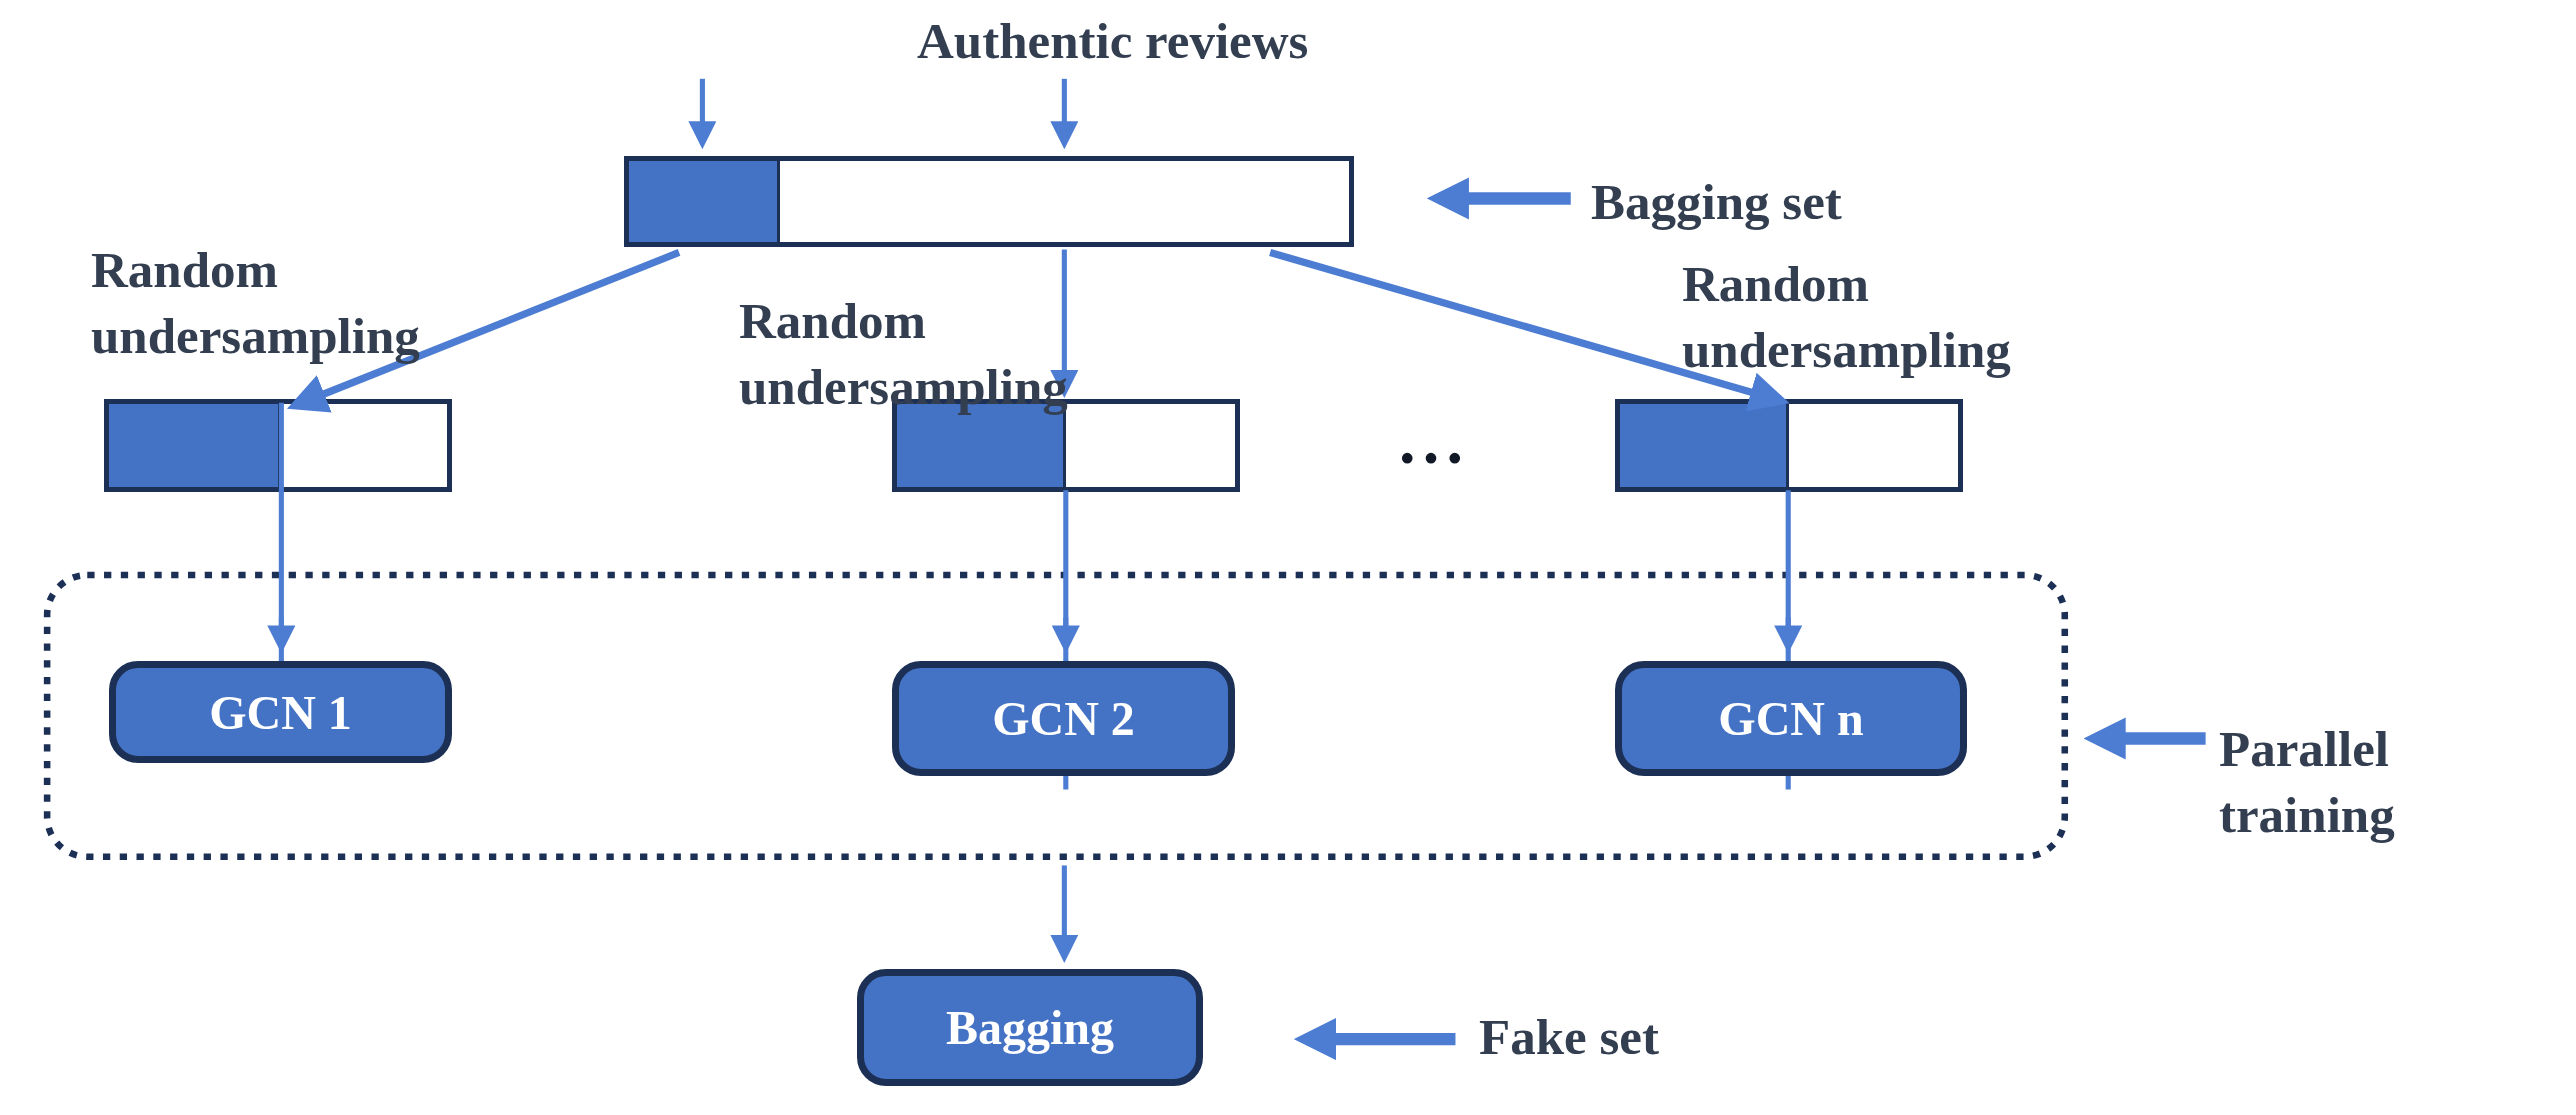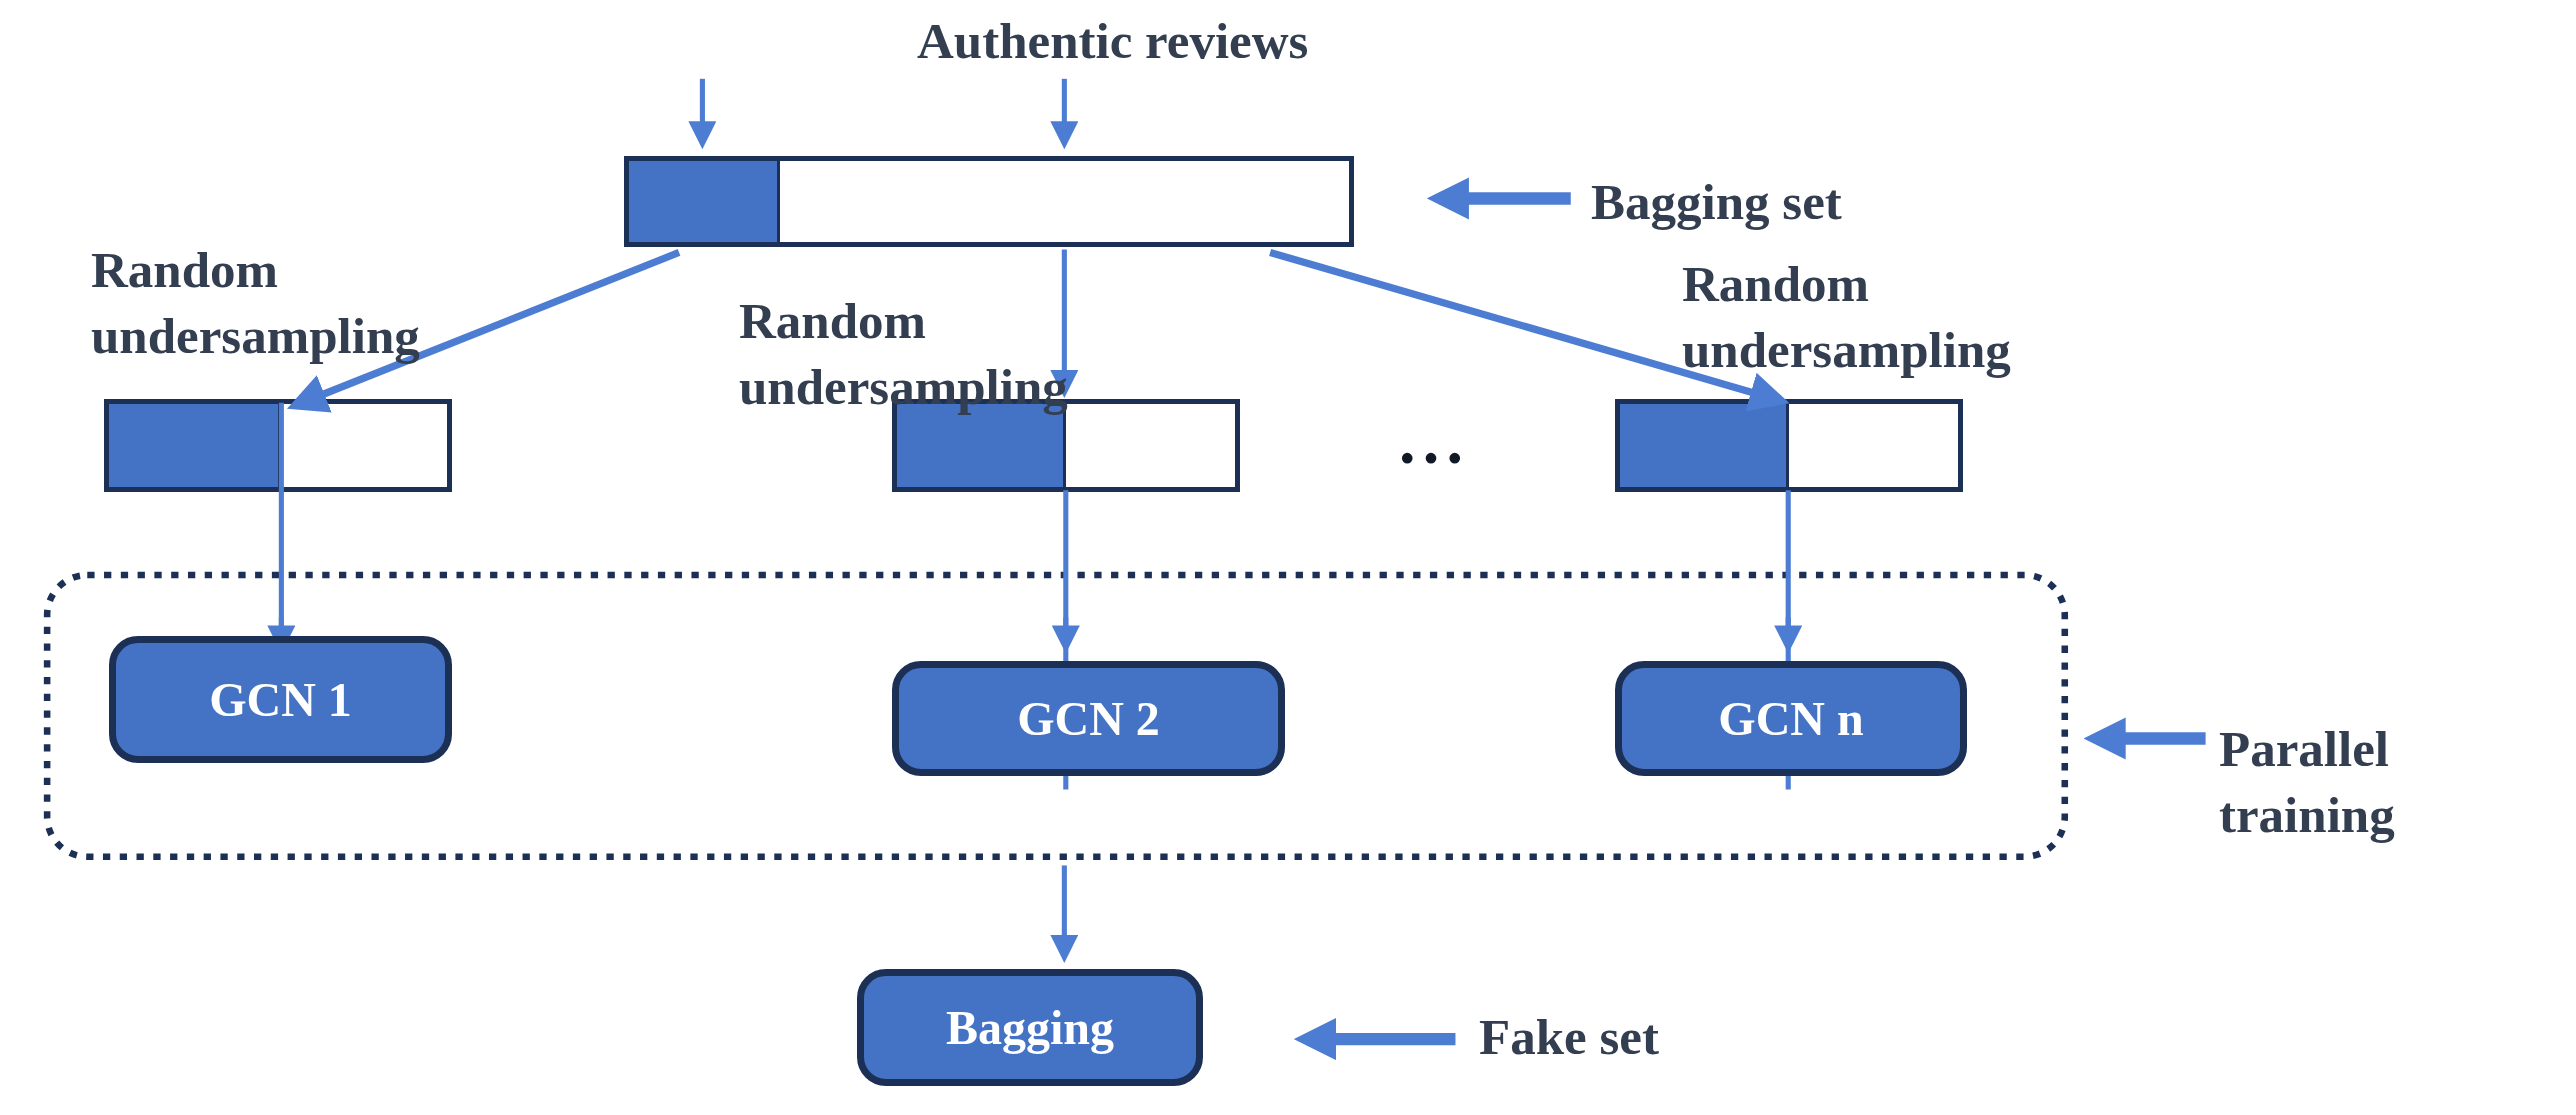--- a/index.html
+++ b/index.html
@@ -142,22 +142,22 @@
   </div>
   <div class="bar" style="left:892px; top:399px; width:348px; height:93px;">
     <div class="fake-part" style="width: 50%;"></div>
   </div>
   <div class="bar" style="left:1615px; top:399px; width:348px; height:93px;">
     <div class="fake-part" style="width: 50%;"></div>
   </div>
 
   <div class="ellipsis" style="left:1399px; top:401px;">...</div>
 
-  <div class="node" style="left:109px; top:636px; width:343px; height:127px;">GCN 1</div>
-  <div class="node" style="left:892px; top:661px; width:393px; height:115px;">GCN 2</div>
+  <div class="node" style="left:109px; top:661px; width:343px; height:102px;">GCN 1</div>
+  <div class="node" style="left:892px; top:661px; width:343px; height:115px;">GCN 2</div>
   <div class="node" style="left:1615px; top:661px; width:352px; height:115px;">GCN n</div>
 
   <div class="lbl" style="left:2219px; top:716px;">Parallel training</div>
 
   <div class="node" style="left:857px; top:969px; width:346px; height:117px;">Bagging</div>
 
   <div class="lbl" style="left:1479px; top:1004px;">Fake set</div>
 
 </div>
 

